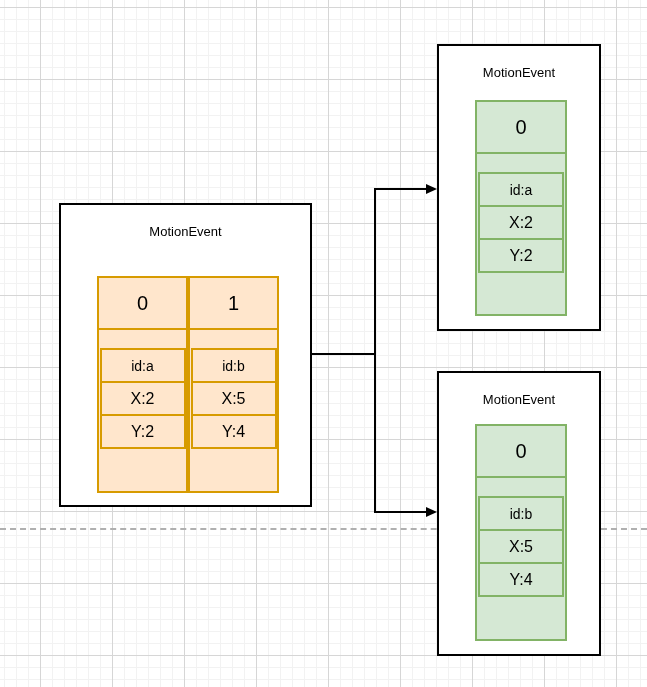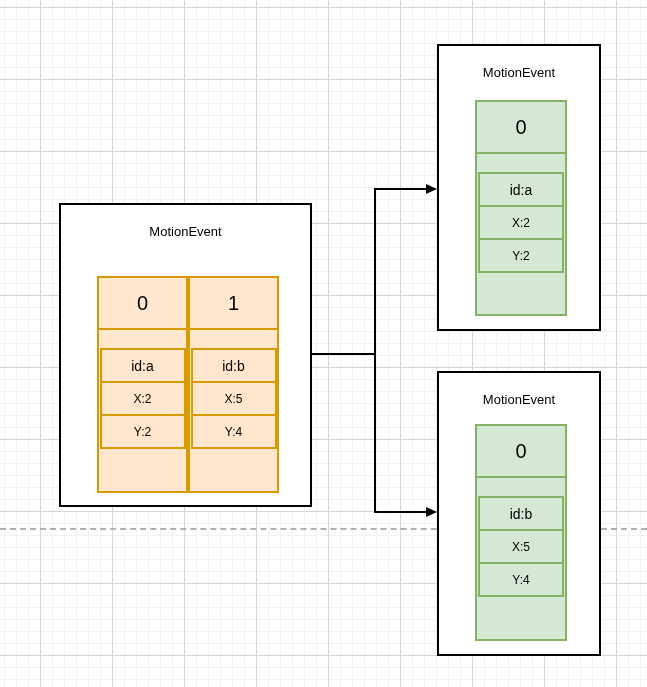--- a/index.html
+++ b/index.html
@@ -89,21 +89,21 @@
     height: 35px;
     flex: 0 0 35px;
     display: flex;
     align-items: center;
     justify-content: center;
   }
   .field-cell + .field-cell { margin-top: -2px; }
   .orange .field-cell { border: 2px solid #d79b00; }
   .green  .field-cell { border: 2px solid #82b366; }
   .field-cell.id    { font-size: 14px; }
-  .field-cell.coord { font-size: 12px; }
+  .field-cell.coord { font-size: 16px; }
 </style>
 </head>
 <body>
 
 <div class="canvas">
 
   <div class="page-divider"></div>
 
   <svg class="connectors" width="647" height="687">
     <defs>

